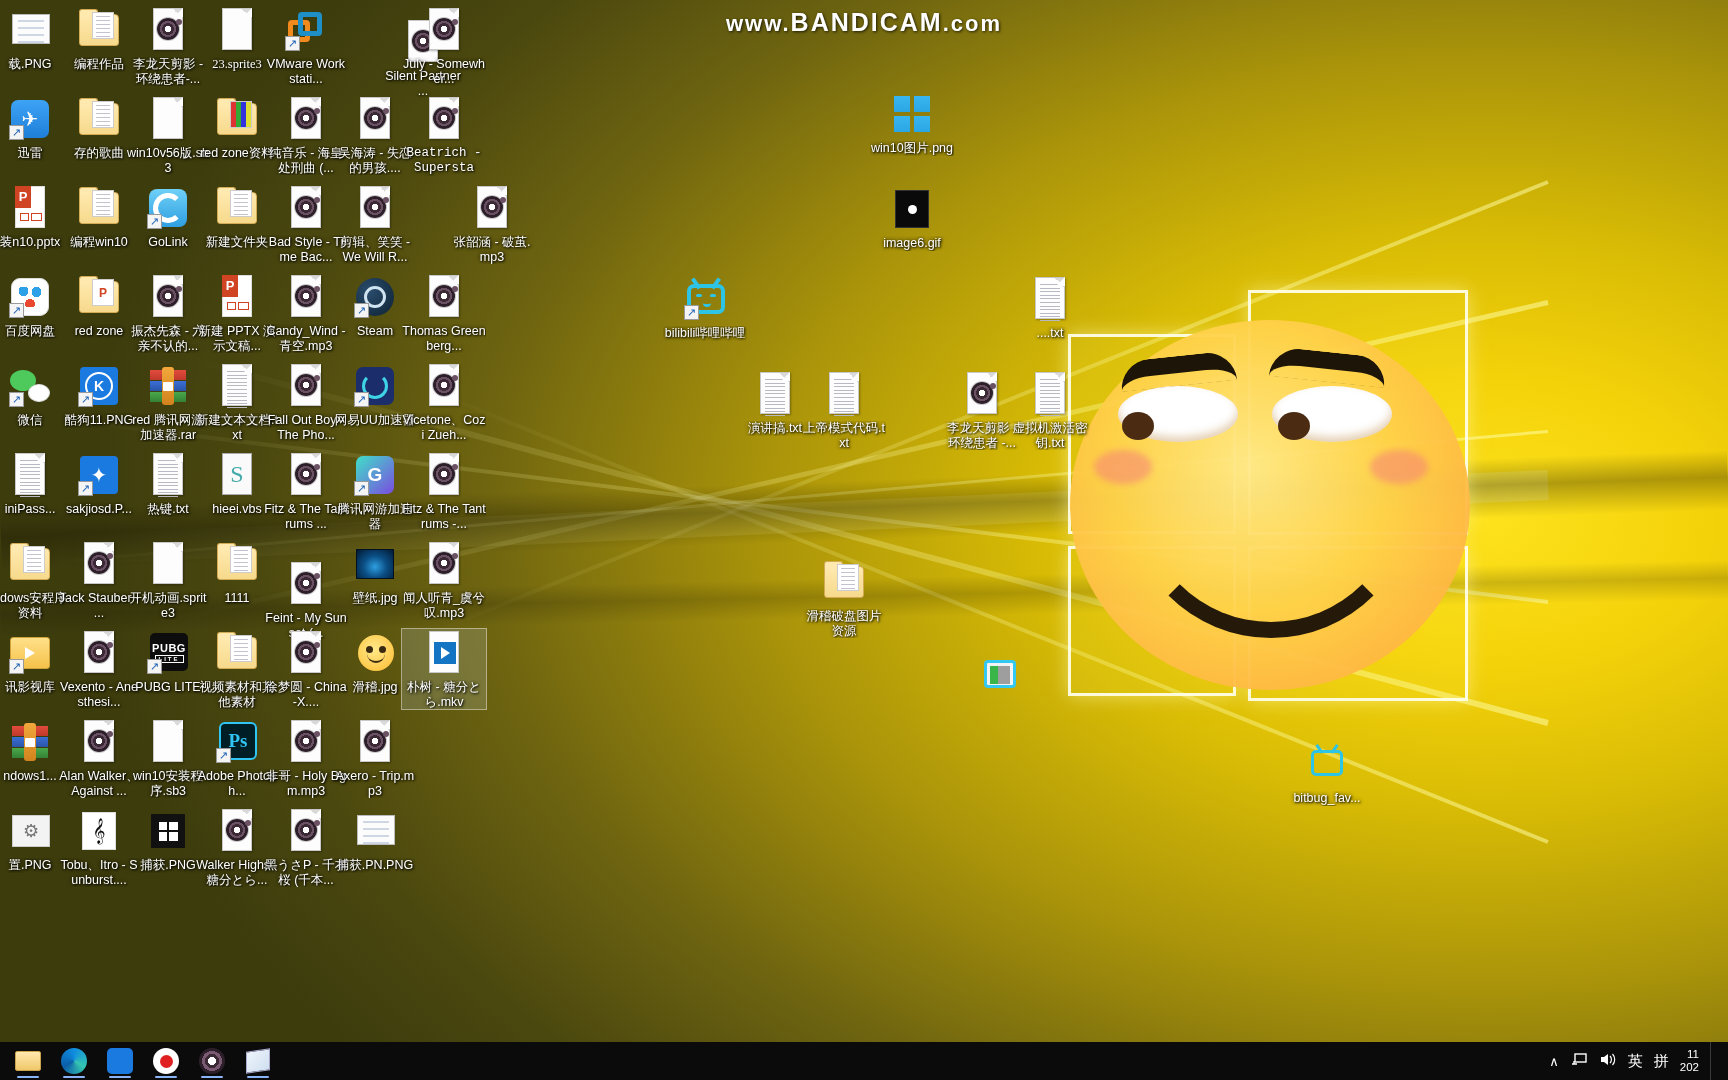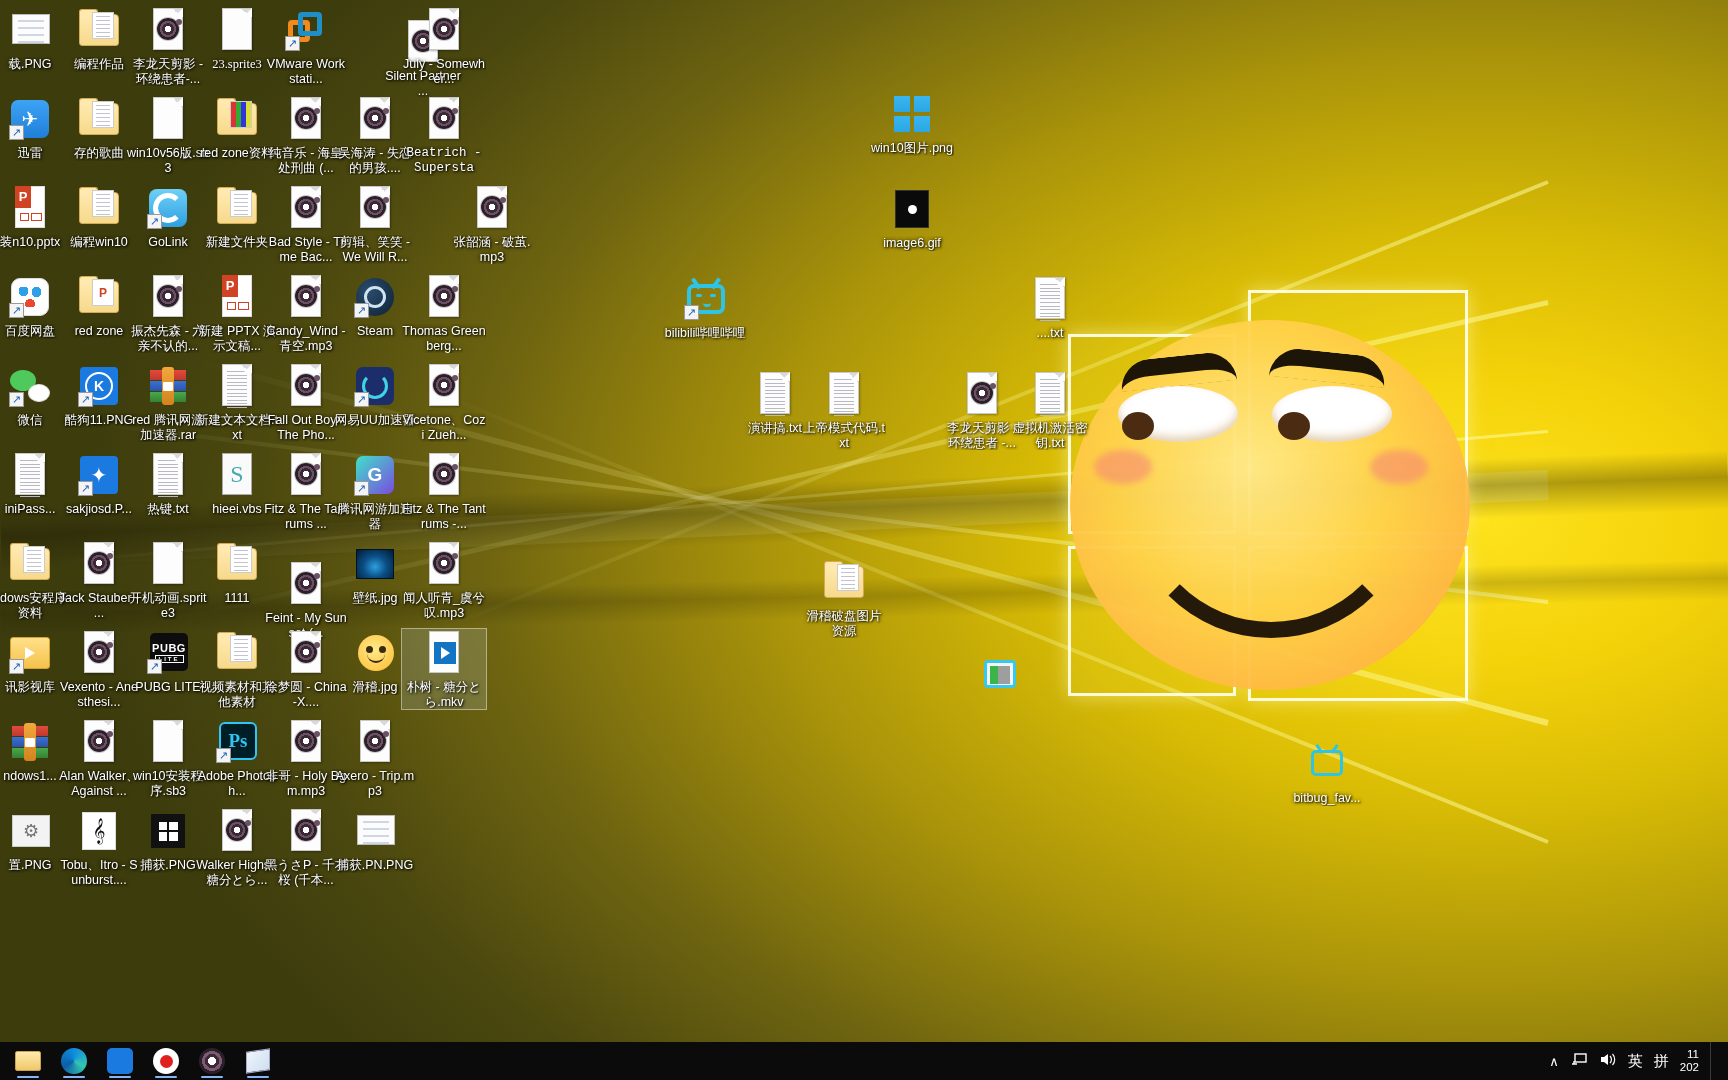--- a/index.html
+++ b/index.html
@@ -327,20 +327,23 @@
       <div class="sm-pupil l"></div>
       <div class="sm-pupil r"></div>
       <div class="sm-brow l"></div>
       <div class="sm-brow r"></div>
       <div class="sm-blush l"></div>
       <div class="sm-blush r"></div>
       <div class="sm-mouth"></div>
     </div>
   </div>
 
+  <div class="bandicam">
+    <span>www.</span><span class="big">BANDICAM</span><span>.com</span>
+  </div>
 
   <div id="icon-layer">
       <div class="icon" style="left: -12px; top: 6px;">
         <div class="glyph">
           <div class="screenshot">
             <i></i>
             <i></i>
             <i></i>
             <i></i>
           </div>

